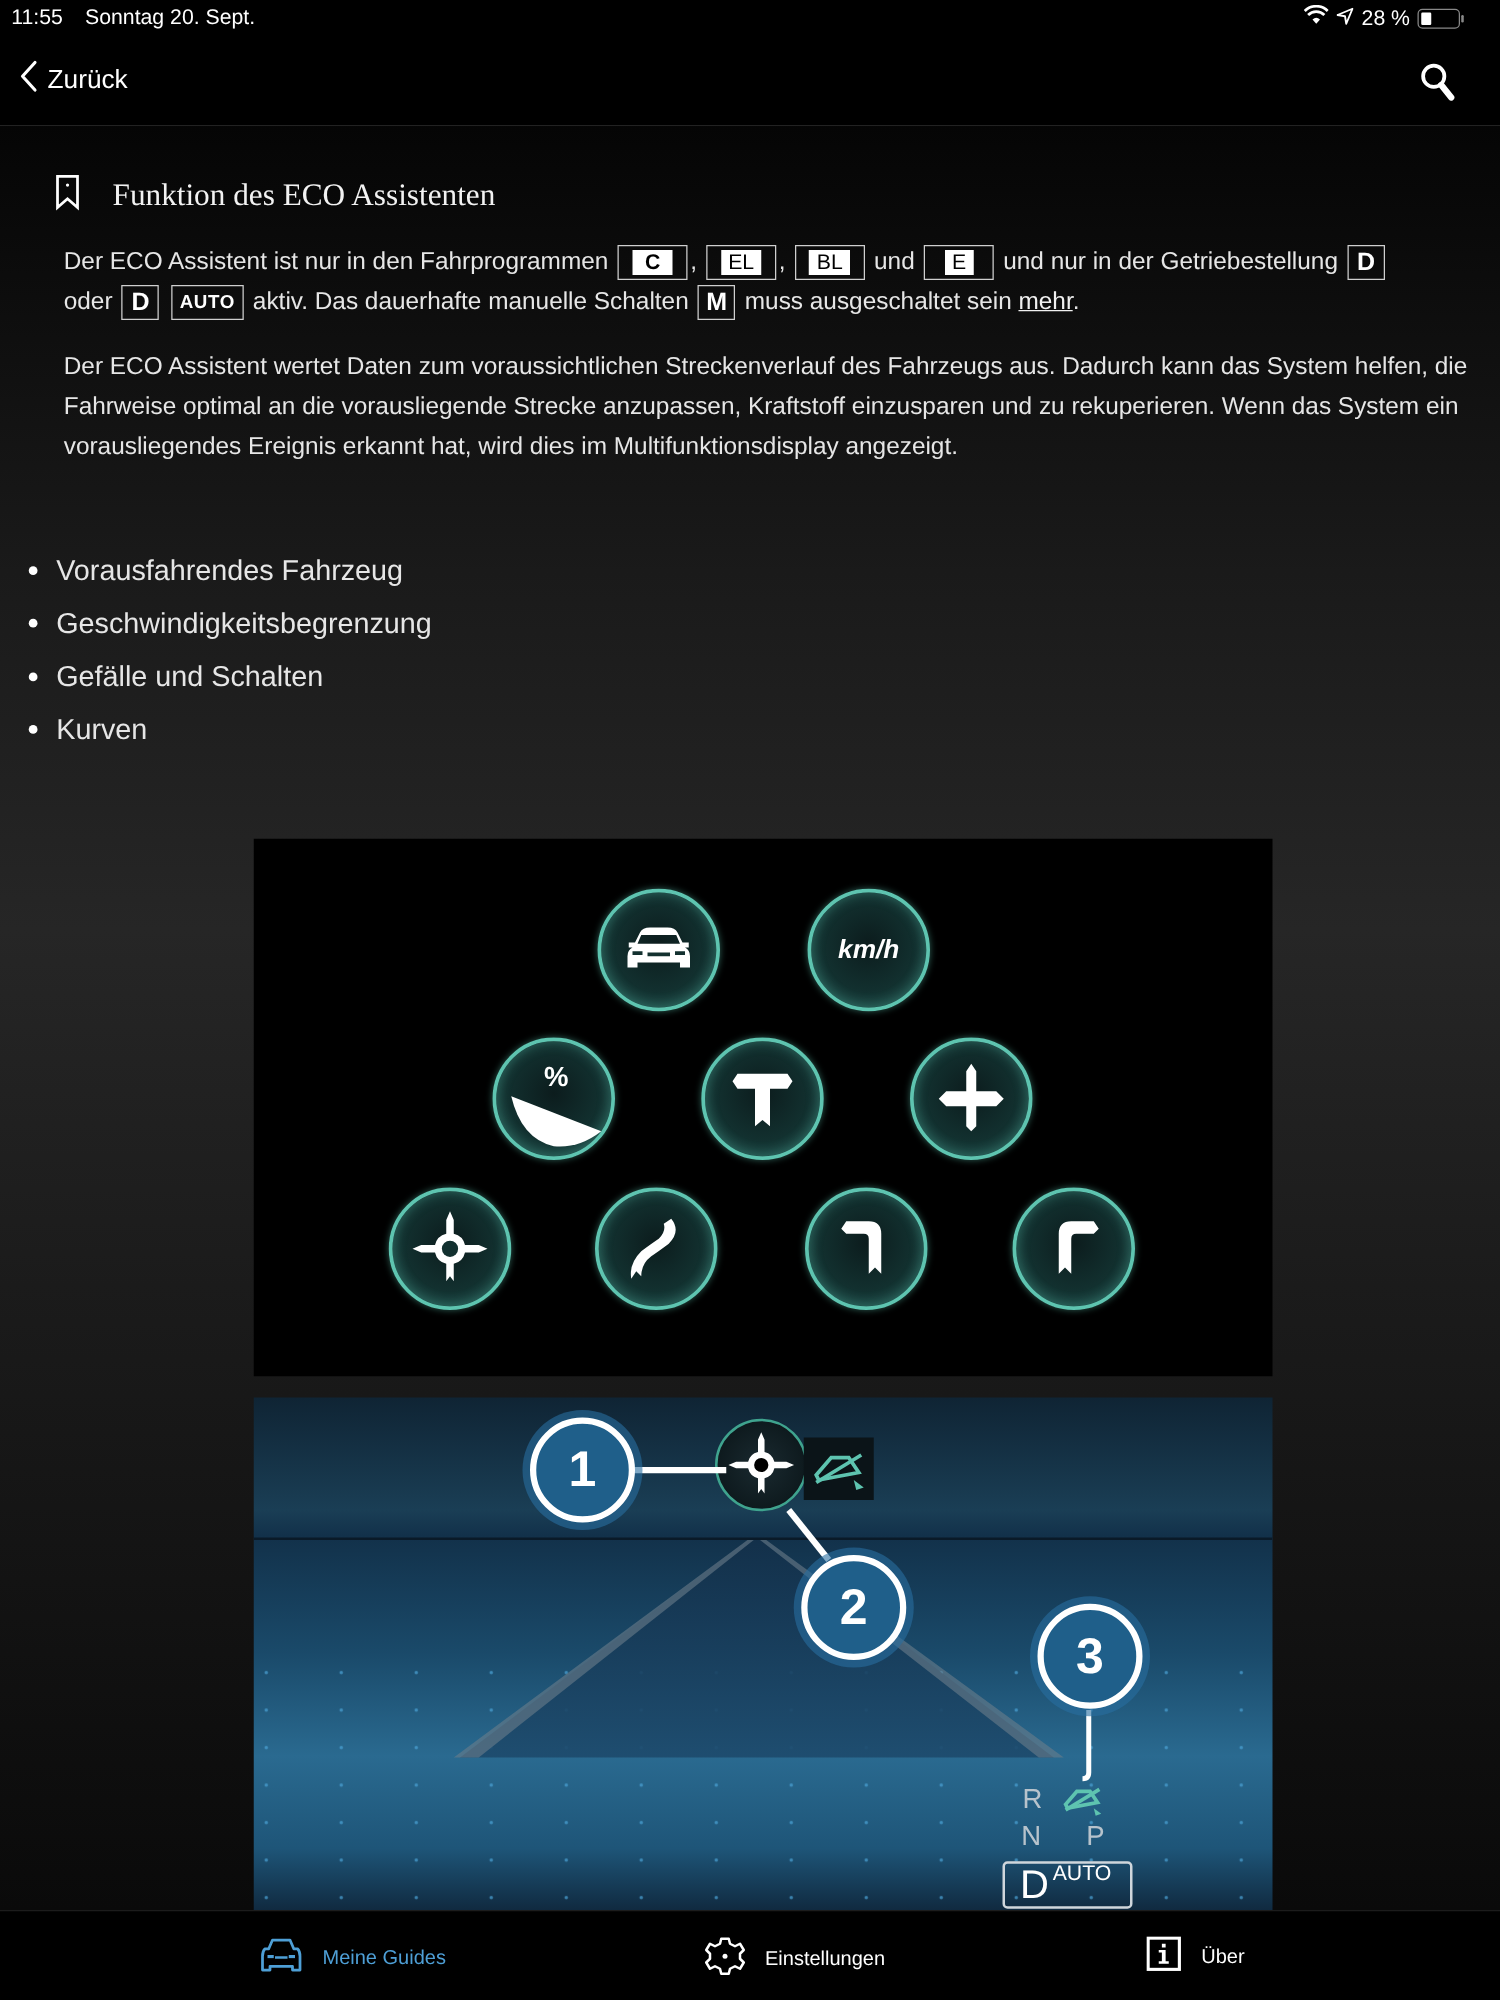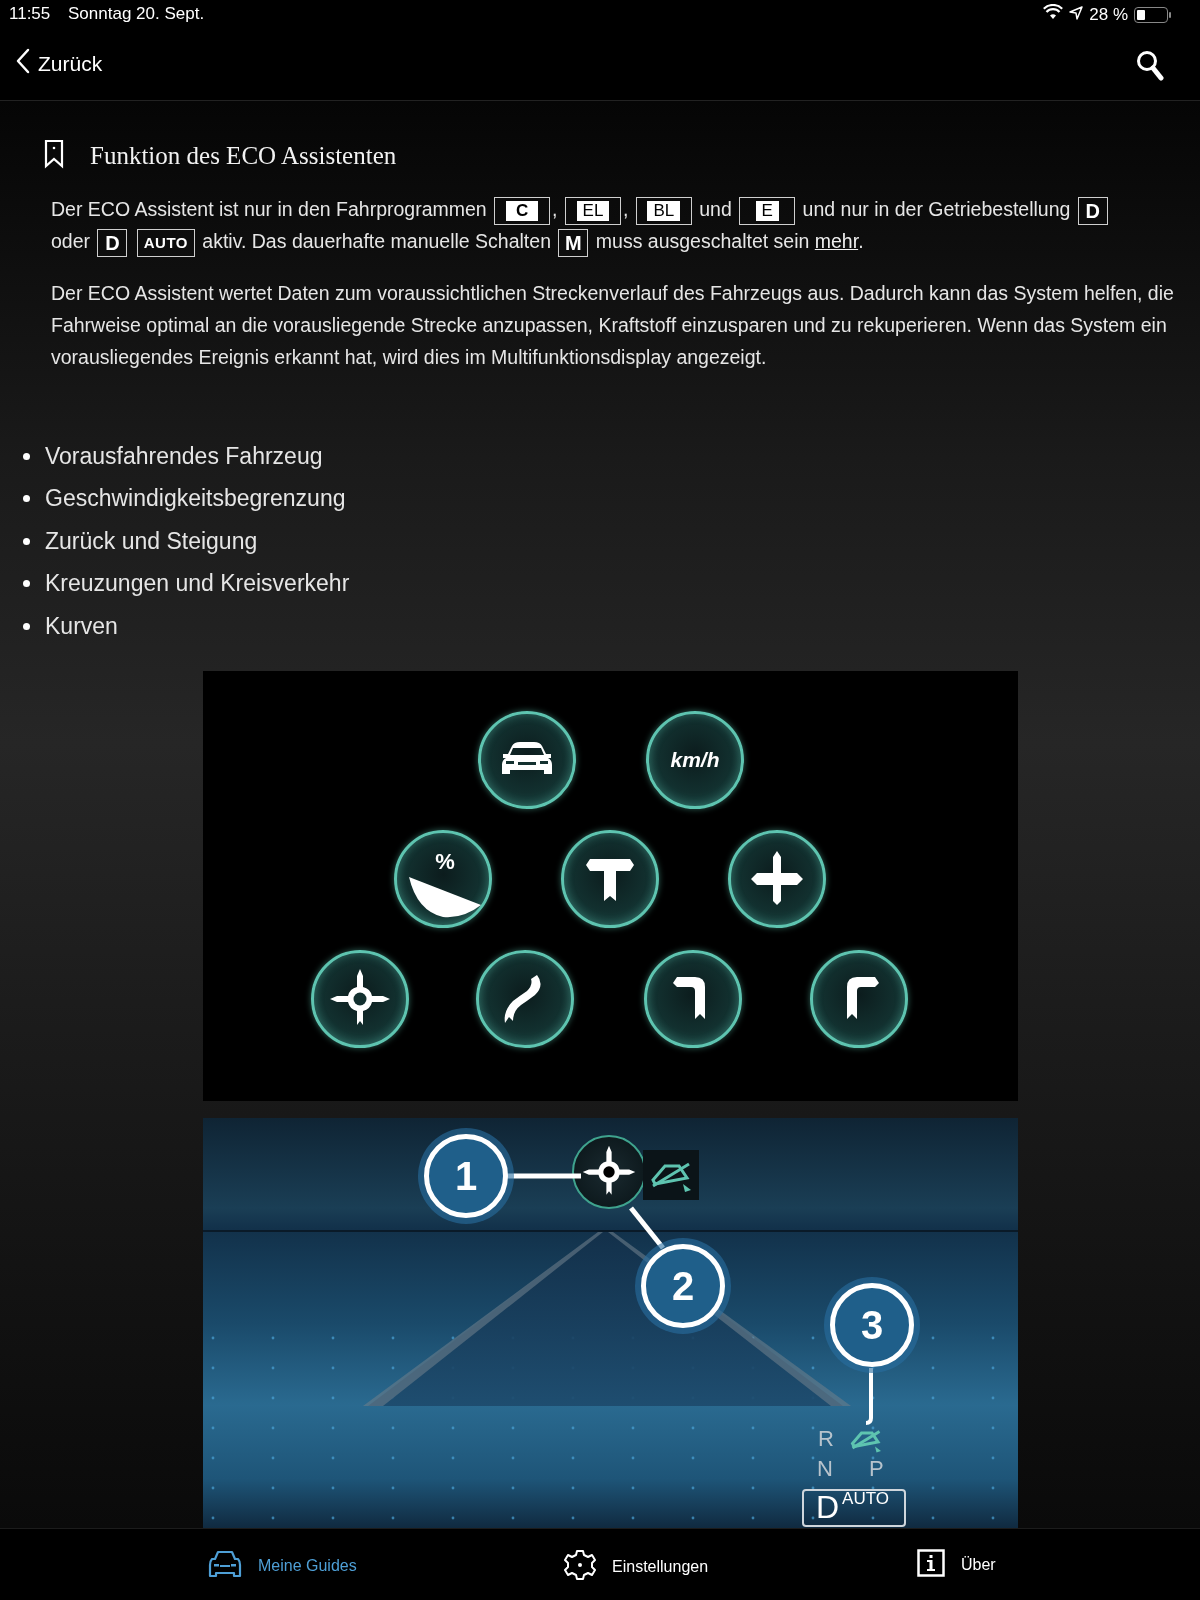--- a/index.html
+++ b/index.html
@@ -150,25 +150,21 @@
     <li>
         <span class="dot"></span>
         <span>Vorausfahrendes Fahrzeug</span>
       </li>
     <li>
         <span class="dot"></span>
         <span>Geschwindigkeitsbegrenzung</span>
       </li>
     <li>
         <span class="dot"></span>
-        <span>Zurück und Steigung</span>
-      </li>
-    <li>
-        <span class="dot"></span>
-        <span>Kreuzungen und Kreisverkehr</span>
+        <span>Gefälle und Schalten</span>
       </li>
     <li>
         <span class="dot"></span>
         <span>Kurven</span>
       </li>
   </ul>
 
   <div class="figure1">
     <div class="eco-icon" style="left:275px;top:40px;">
       <svg width="54" height="40" viewBox="0 0 54 40">

